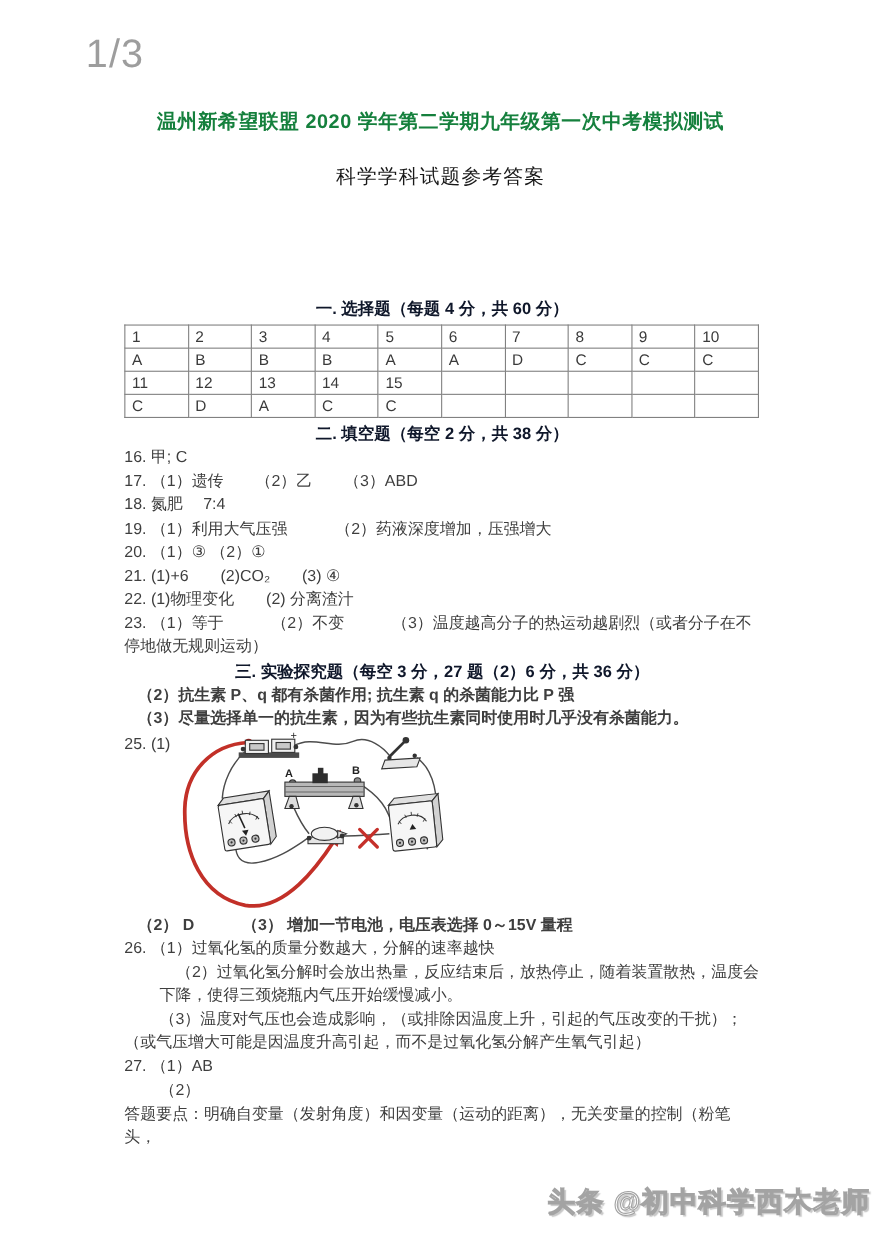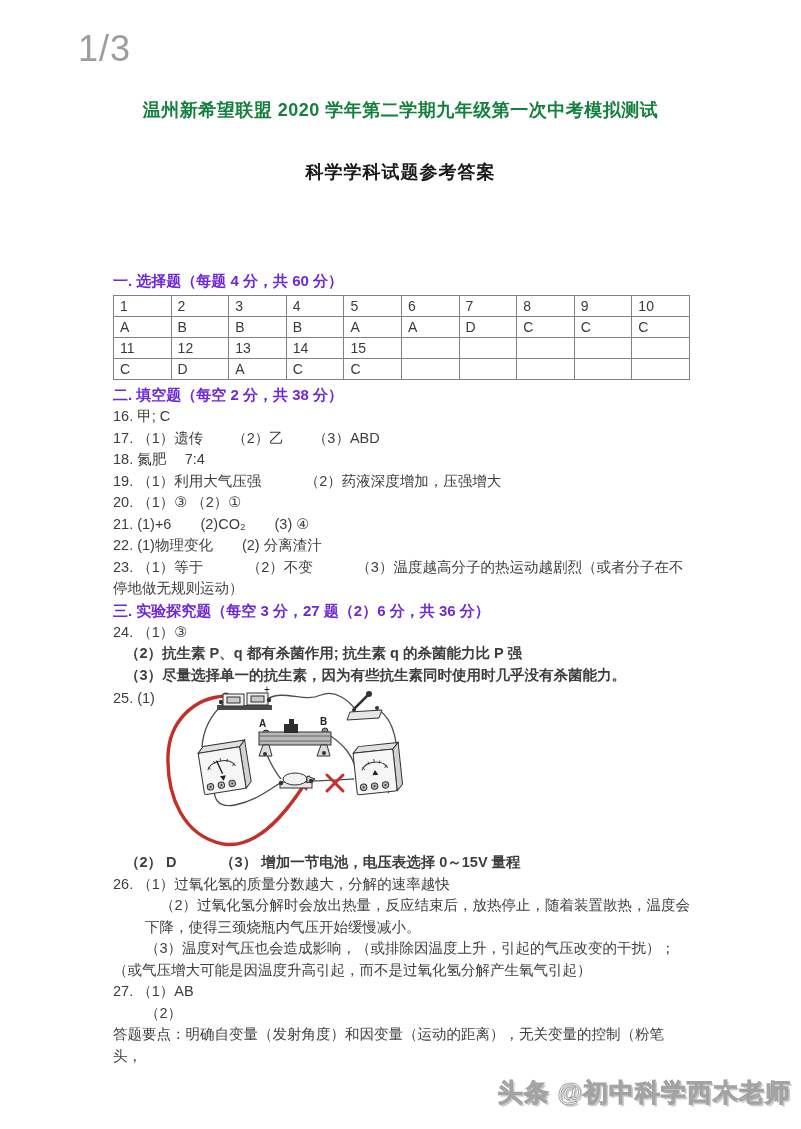--- a/index.html
+++ b/index.html
@@ -7,25 +7,25 @@
     position:relative; width:801px; height:1129px; background:#ffffff;
     font-family:"Liberation Sans","DejaVu Sans",sans-serif;
     color:#3e3e3e; overflow:hidden;
   }
   .pageno {
     position:absolute; left:78px; top:28px;
     font-size:36px; color:#9d9d9d; letter-spacing:1px;
   }
   .titles { position:absolute; left:0; right:0; top:98px; text-align:center; }
   .title-main { font-size:18px; font-weight:700; color:#15803d; letter-spacing:0.5px; }
-  .title-sub  { font-size:18px; font-weight:700; color:#191919; margin-top:38px; letter-spacing:1px; }
+  .title-sub  { font-size:18px; font-weight:400; color:#191919; margin-top:26px; letter-spacing:1px; }
   .content { position:absolute; left:113px; top:270px; width:578px; }
   .sec-heading {
-    font-size:15px; font-weight:700; color:#6d28d9;
-    line-height:22px; white-space:pre-wrap;
+    font-size:15px; font-weight:700; color:#0f172a;
+    line-height:22px; white-space:pre-wrap;text-align:center;
   }
   .ln { font-size:14.5px; line-height:21.5px; white-space:pre-wrap; color:#3e3e3e; }
   .ind1 { text-indent:12px;font-weight:bold; }
   .ind2 { text-indent:32px; }
   .hang262 { padding-left:32px; text-indent:15px; }
   .hang263 { text-indent:32px; }
   table.answers { border-collapse:collapse; width:577px; margin:3px 0 4px 0; table-layout:fixed; }
   table.answers td {
     border:1px solid #818181; height:20px; padding:0 0 0 6px;
     font-size:14px; color:#3a3a3a; vertical-align:middle;
@@ -114,21 +114,20 @@
     <div class="ln">16. 甲; C</div>
     <div class="ln">17. （1）遗传　　（2）乙　　（3）ABD</div>
     <div class="ln">18. 氮肥　 7:4</div>
     <div class="ln">19. （1）利用大气压强　　　（2）药液深度增加，压强增大</div>
     <div class="ln">20. （1）③ （2）①</div>
     <div class="ln">21. (1)+6　　(2)CO₂　　(3) ④</div>
     <div class="ln">22. (1)物理变化　　(2) 分离渣汁</div>
     <div class="ln">23. （1）等于　　　（2）不变　　　（3）温度越高分子的热运动越剧烈（或者分子在不停地做无规则运动）</div>
 
     <div class="sec-heading">三. 实验探究题（每空 3 分，27 题（2）6 分，共 36 分）</div>
-    <div class="ln">24. （1）③</div>
     <div class="ln ind1">（2）抗生素 P、q 都有杀菌作用; 抗生素 q 的杀菌能力比 P 强</div>
     <div class="ln ind1">（3）尽量选择单一的抗生素，因为有些抗生素同时使用时几乎没有杀菌能力。</div>
 
     <div class="fig-row">
       <div class="ln fig-label">25. (1)</div>
 
       <svg class="fig-svg" width="250" height="166" viewBox="0 0 250 166">
 
         <g>
           <path d="M62,10 C30,12 6,36 5,70 C4,110 20,150 60,158 C96,164 126,122 141,99" fill="none" stroke="#c23028" stroke-width="3.4" stroke-linecap="round"></path>

